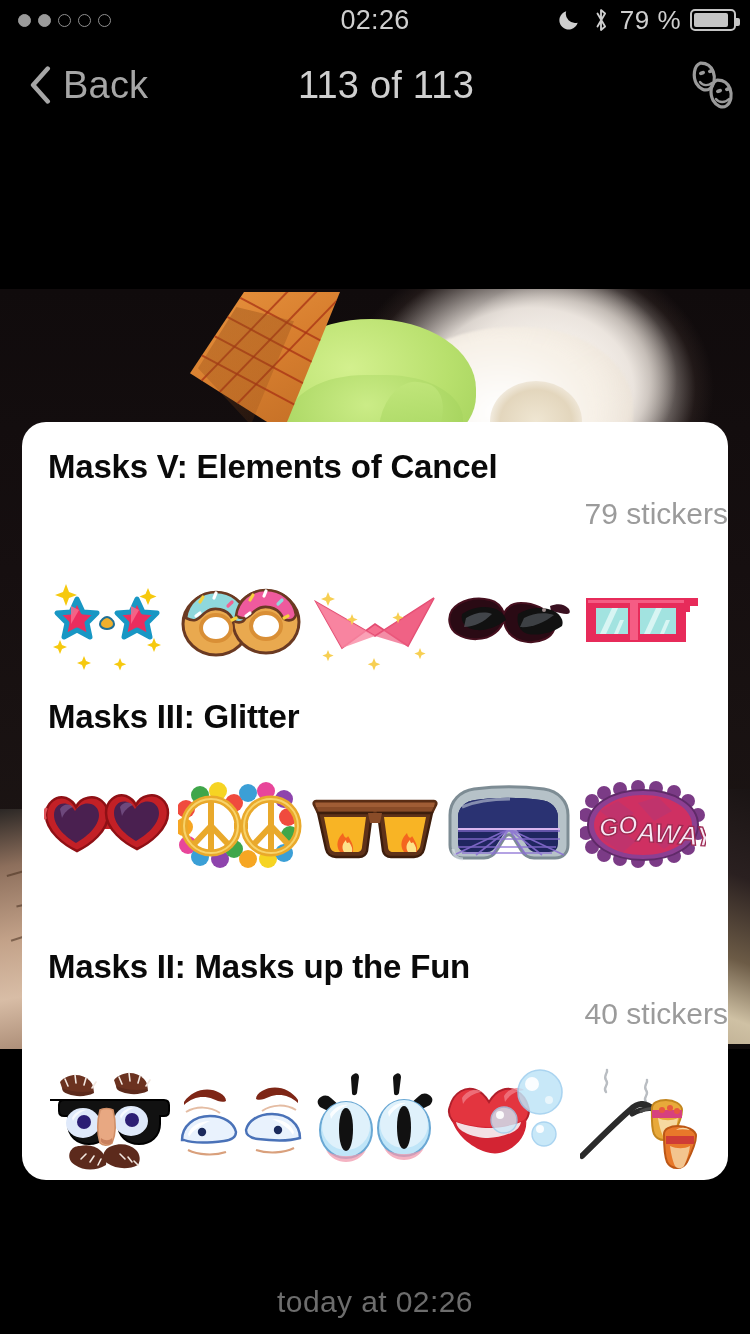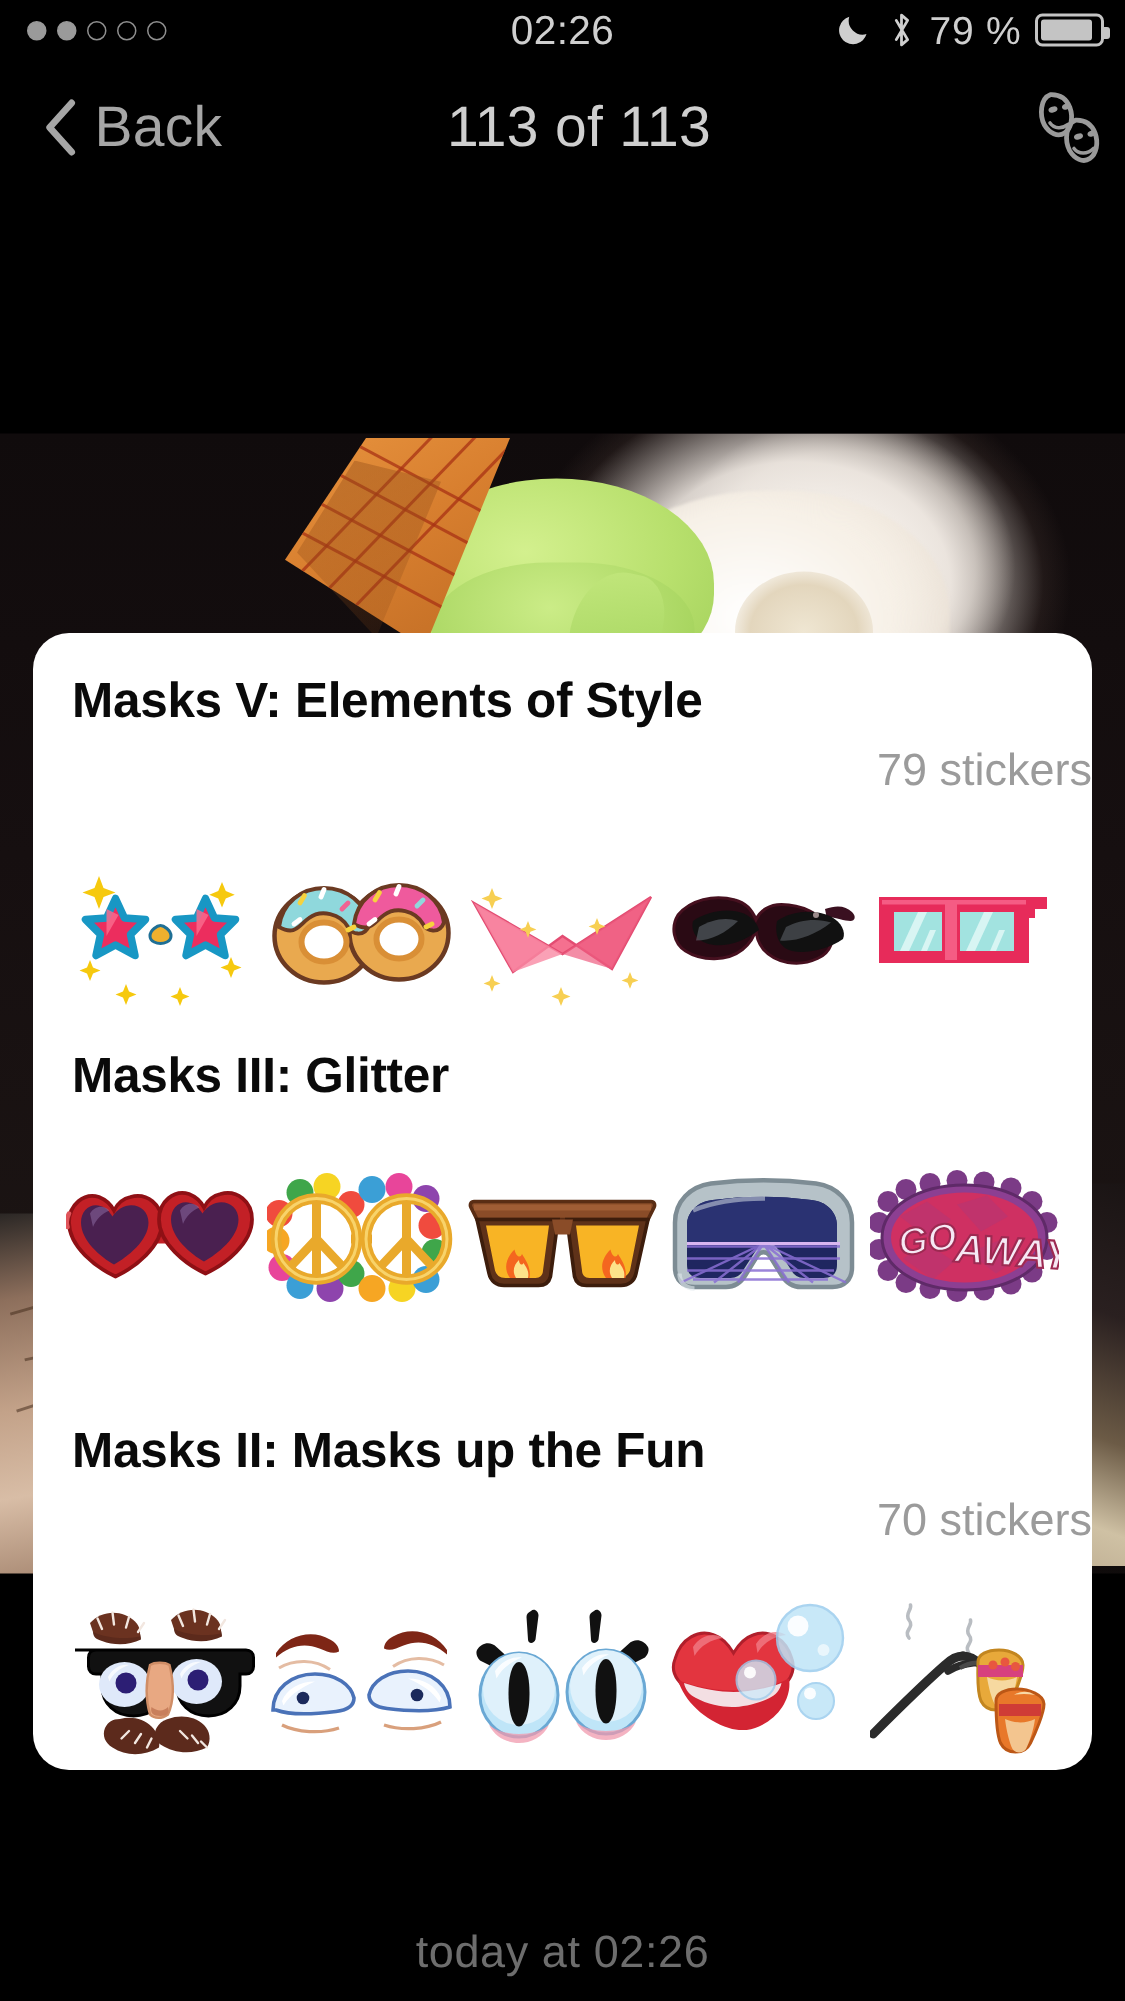--- a/index.html
+++ b/index.html
@@ -266,21 +266,21 @@
         </g>
         <path d="M21 28c3 4 8 4 12 1" fill="none" stroke="#9a9a9a" stroke-width="2.4" stroke-linecap="round"></path>
         <path d="M37 45c3 4 9 4 13 0" fill="none" stroke="#9a9a9a" stroke-width="2.4" stroke-linecap="round"></path>
       </svg>
     </div>
   </div>
 
   <div class="sheet">
 
     <div class="pack" style="top:26px">
-      <div class="pack-title">Masks V: Elements of Style</div>
+      <div class="pack-title">Masks V: Elements of Cancel</div>
       <div class="pack-count">79 stickers</div>
       <div class="pack-row">
 
         <div class="sticker">
           <svg viewBox="0 0 126 126">
             <g fill="#f6c90e">
               <path d="M22 26l3 8 8 3-8 3-3 8-3-8-8-3 8-3z"></path>
               <path d="M104 30l2.5 6 6 2.5-6 2.5-2.5 6-2.5-6-6-2.5 6-2.5z"></path>
               <path d="M16 82l2 5 5 2-5 2-2 5-2-5-5-2 5-2z"></path>
               <path d="M110 80l2 5 5 2-5 2-2 5-2-5-5-2 5-2z"></path>
@@ -503,21 +503,21 @@
               <text x="56" y="78" font-size="27" font-weight="bold" font-style="italic" transform="rotate(4 56 78)">AWAY</text>
             </g>
           </svg>
         </div>
 
       </div>
     </div>
 
     <div class="pack" style="top:526px">
       <div class="pack-title">Masks II: Masks up the Fun</div>
-      <div class="pack-count">70 stickers</div>
+      <div class="pack-count">40 stickers</div>
       <div class="pack-row">
 
         <div class="sticker">
           <svg viewBox="0 0 126 126">
             <path d="M18 30c6-10 18-12 26-6 4 3 6 7 6 11-8 4-18 4-26 1-4-1-6-3-6-6z" fill="#5c2a1c"></path>
             <path d="M16 24c8-9 22-9 30-1 3 3 4 7 3 10-10 2-22 1-31-3z" fill="#6b3220"></path>
             <path d="M72 28c6-10 18-12 26-6 4 3 6 7 6 11-8 4-18 4-26 1-4-1-6-3-6-6z" fill="#5c2a1c"></path>
             <path d="M70 22c8-9 22-9 30-1 3 3 4 7 3 10-10 2-22 1-31-3z" fill="#6b3220"></path>
             <g stroke="#f2e7e0" stroke-width="1.6" stroke-linecap="round">
               <path d="M24 28l-3-7M32 25l-1-8M40 27l2-7M48 30l4-6"></path>

